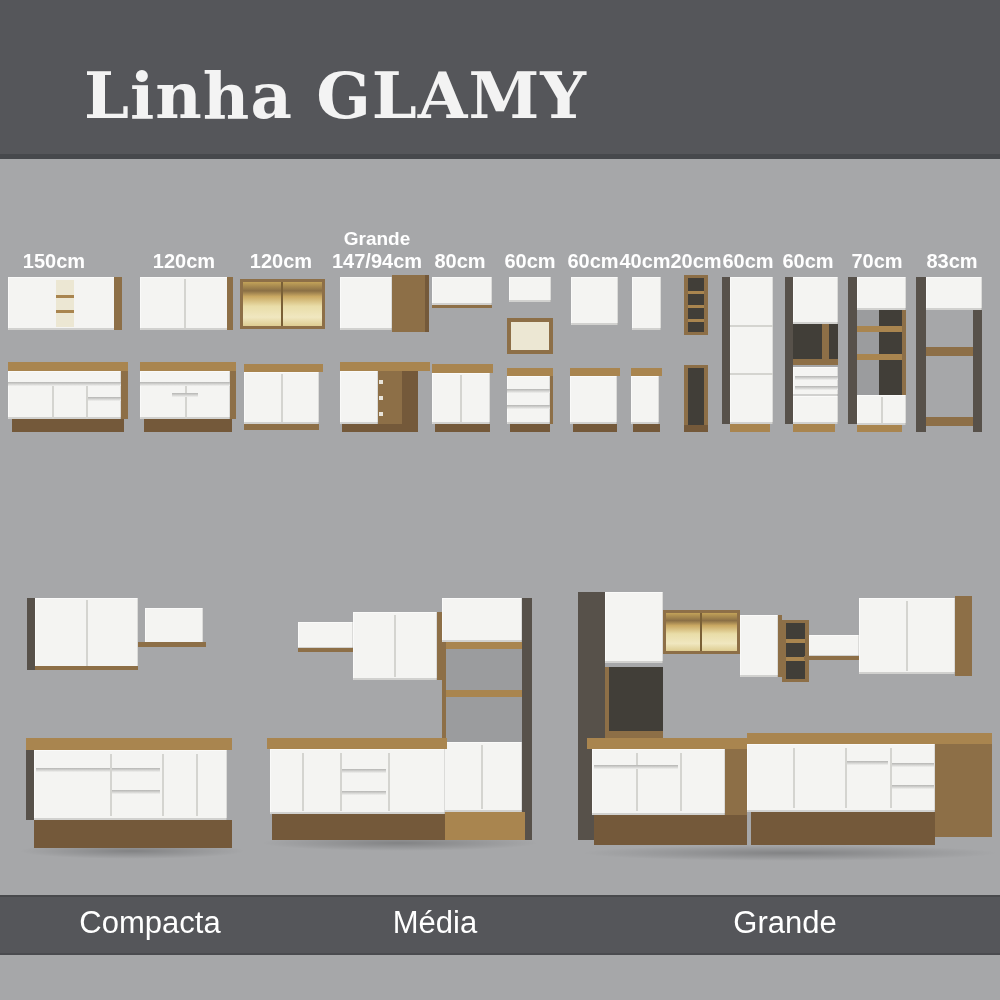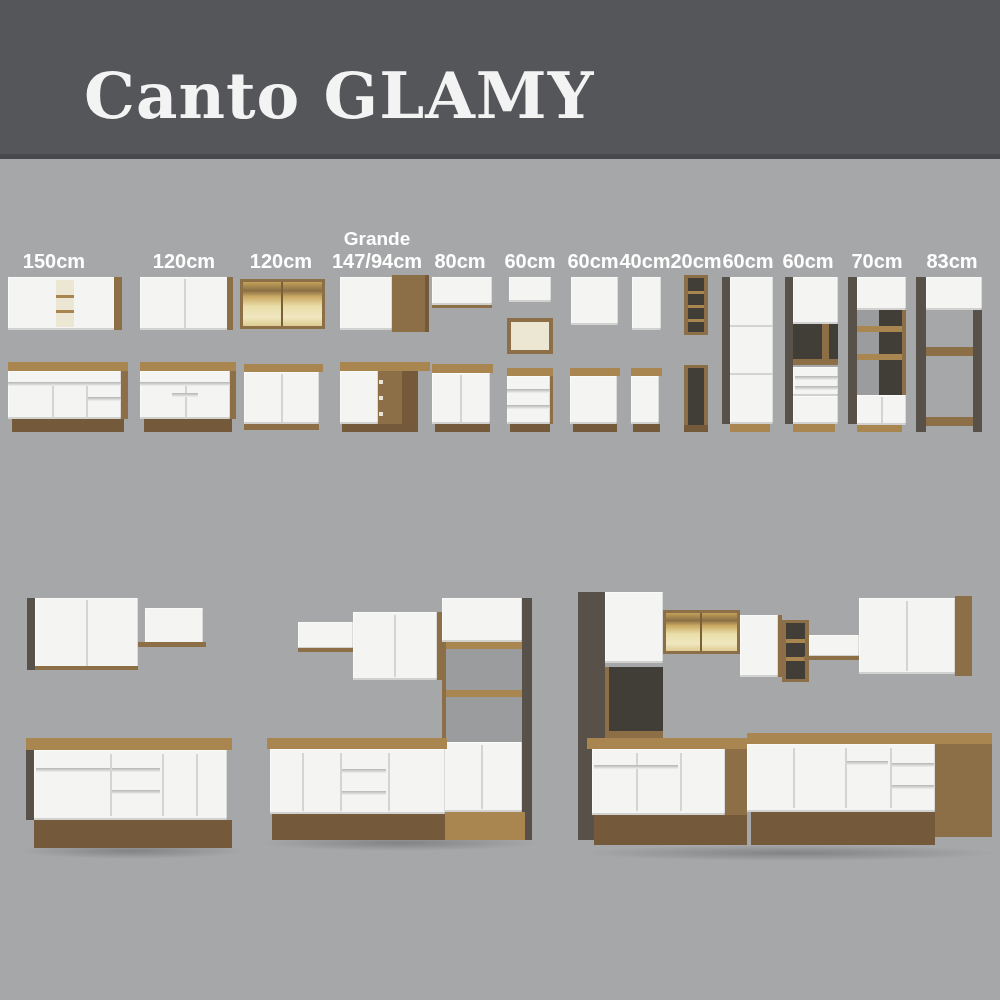--- a/index.html
+++ b/index.html
@@ -27,21 +27,21 @@
               color:#fff;font-size:29px;letter-spacing:.2px}
   .kitchenlabel{position:absolute;top:10px;transform:translateX(-50%);color:#fff;font-size:31px}
   .shadow{background:radial-gradient(ellipse at center,rgba(0,0,0,.22),rgba(0,0,0,0) 70%)}
 </style>
 </head>
 <body>
 
 <div class="page">
 
   <div class="a band" style="left:0;top:0;width:1000px;height:154px;border-bottom:5px solid #46484c">
-    <div class="a title" style="left:84px;top:58px">Canto GLAMY</div>
+    <div class="a title" style="left:84px;top:58px">Linha GLAMY</div>
   </div>
 
   <div class="a" style="left:0;top:158px;width:1000px;height:340px">
 
     <span class="toplabel" style="left:377px">Grande</span>
     <span class="sizelabel" style="left:54px">150cm</span>
     <span class="sizelabel" style="left:184px">120cm</span>
     <span class="sizelabel" style="left:281px">120cm</span>
     <span class="sizelabel" style="left:377px">147/94cm</span>
     <span class="sizelabel" style="left:460px">80cm</span>
@@ -286,14 +286,19 @@
       <div class="a vs" style="left:845px;top:185px;height:60px"></div>
       <div class="a vs" style="left:890px;top:185px;height:60px"></div>
       <div class="a gr" style="left:847px;top:198px;width:41px"></div>
       <div class="a gr" style="left:892px;top:200px;width:42px"></div>
       <div class="a gr" style="left:892px;top:222px;width:42px"></div>
       <div class="a woodd" style="left:751px;top:249px;width:184px;height:33px"></div>
       <div class="a wood" style="left:935px;top:181px;width:57px;height:93px"></div>
     </div>
   </div>
 
+  <div class="a band" style="left:0;top:895px;width:1000px;height:60px;box-shadow:inset 0 2px 0 rgba(0,0,0,.15),inset 0 -2px 0 rgba(0,0,0,.12)">
+    <span class="kitchenlabel" style="left:150px">Compacta</span>
+    <span class="kitchenlabel" style="left:435px">Média</span>
+    <span class="kitchenlabel" style="left:785px">Grande</span>
+  </div>
 
 </div>
 
 </body></html>

